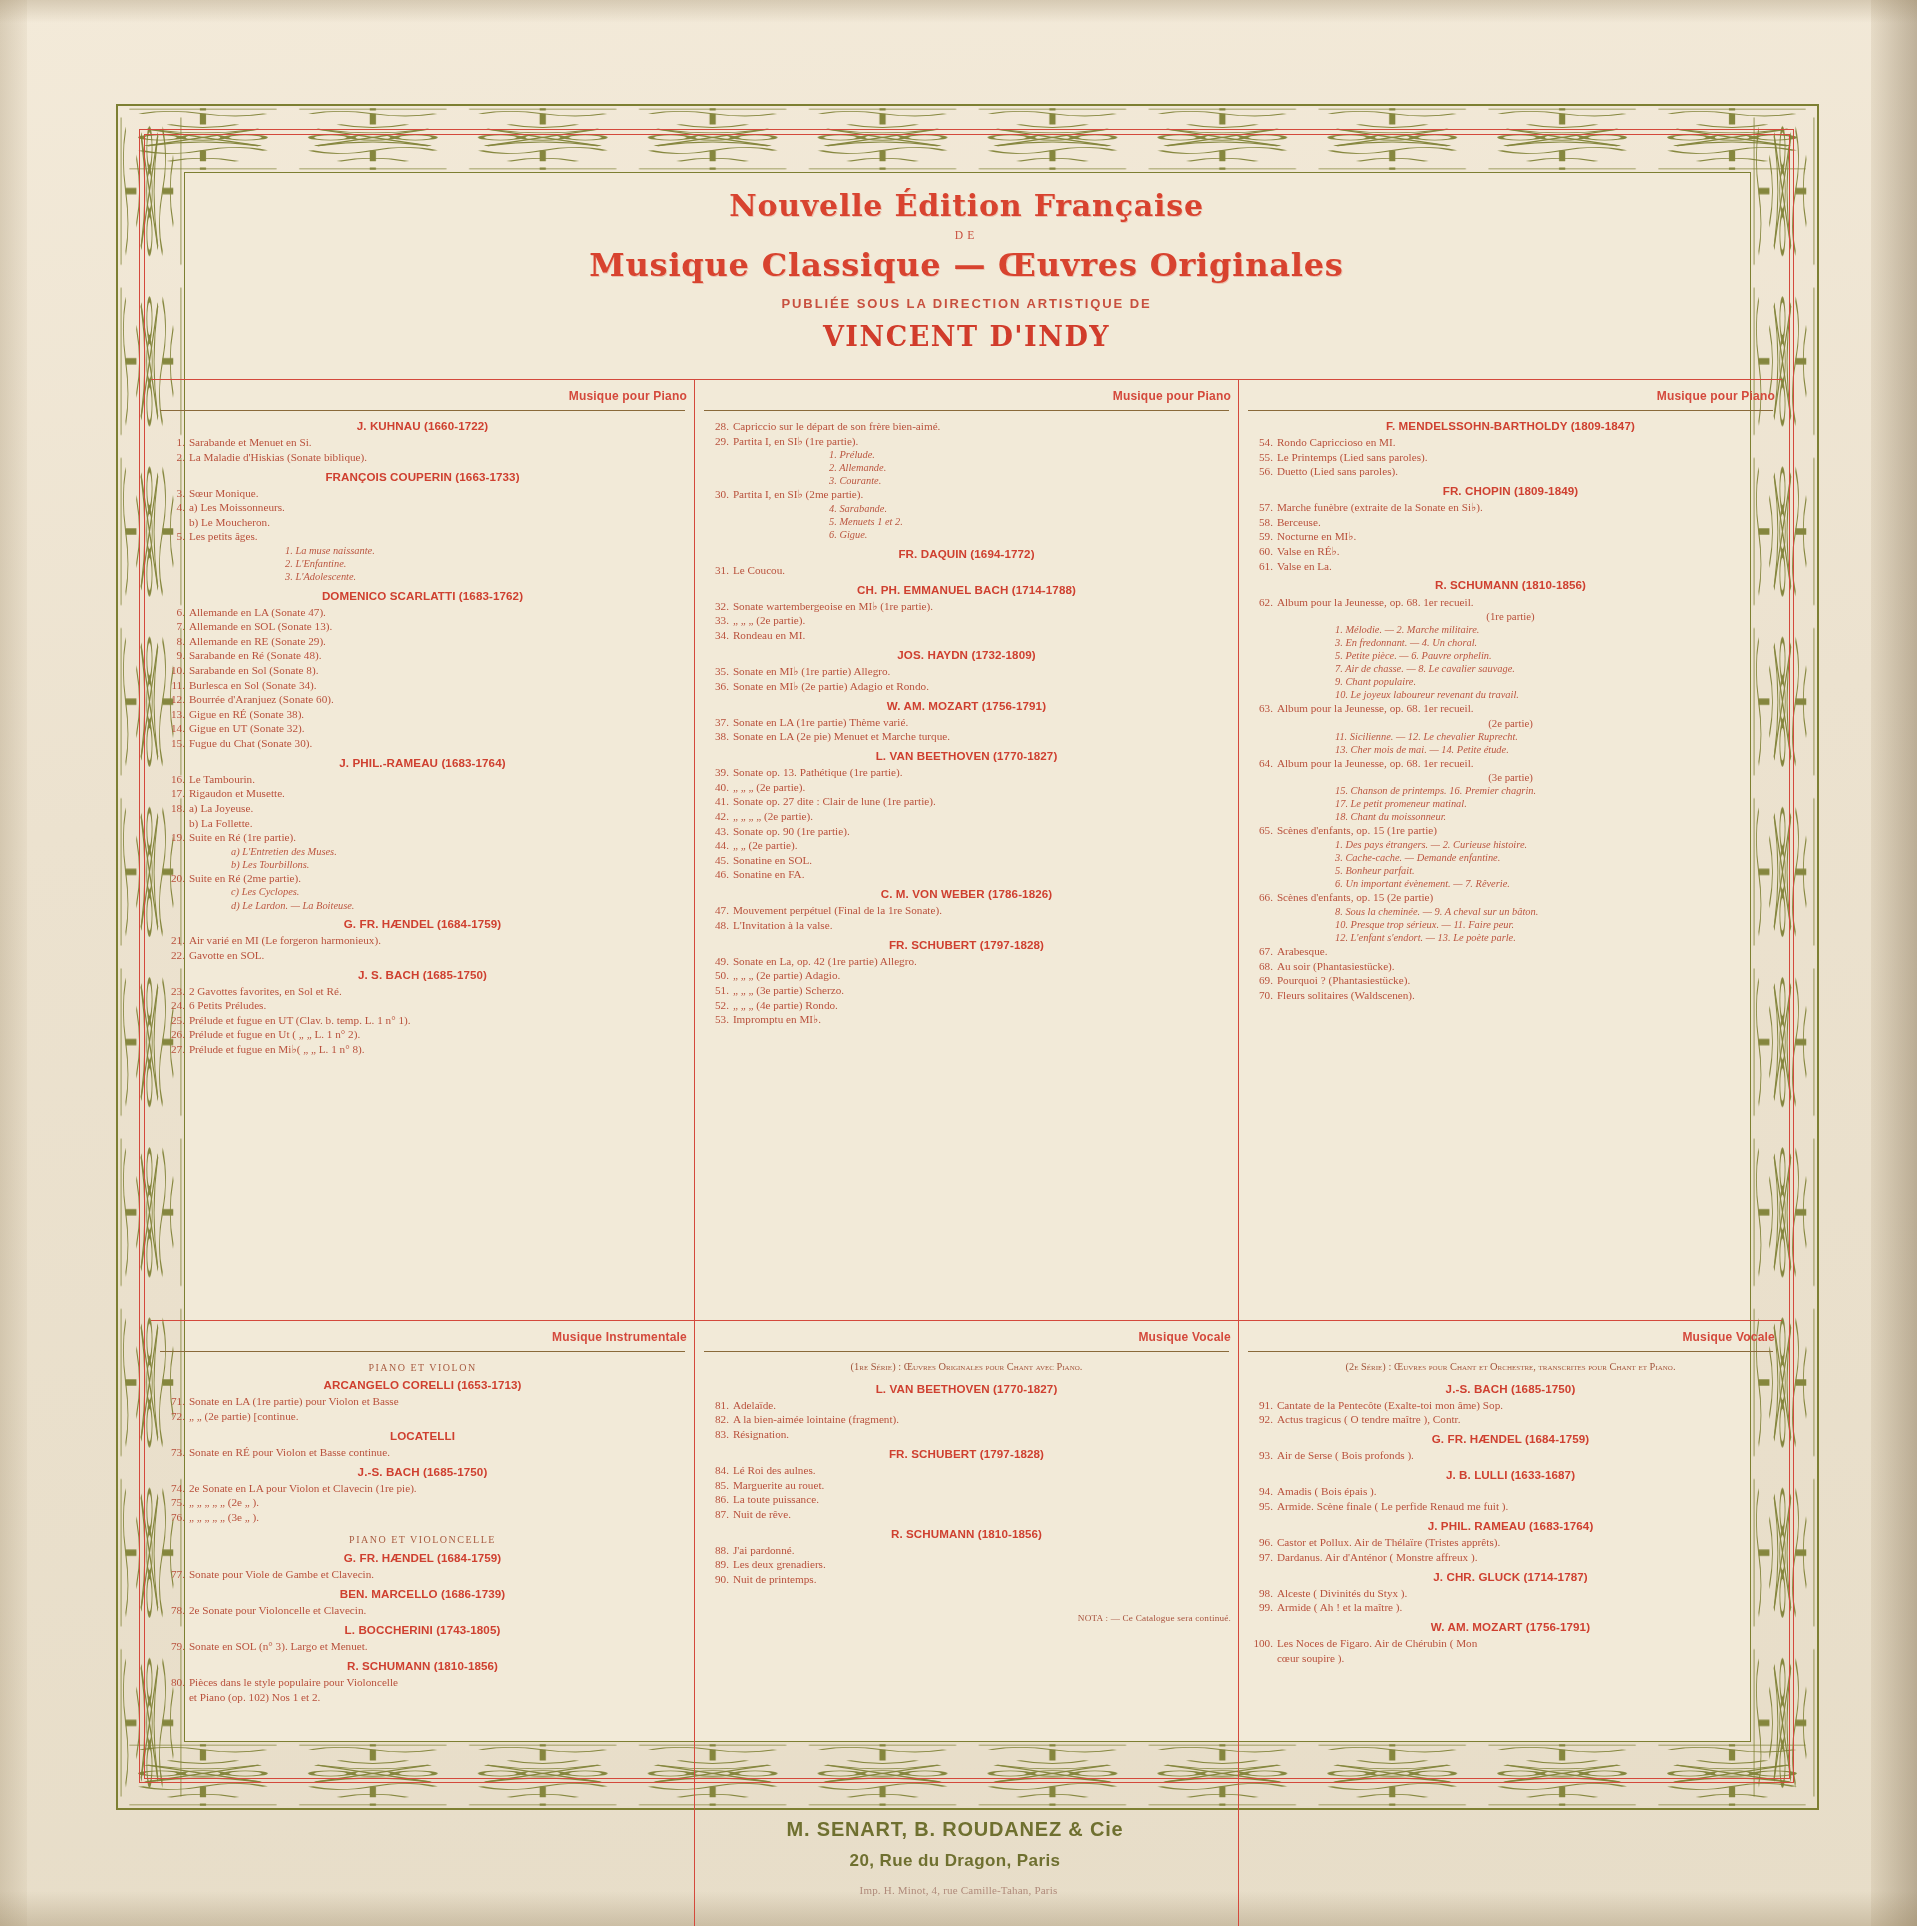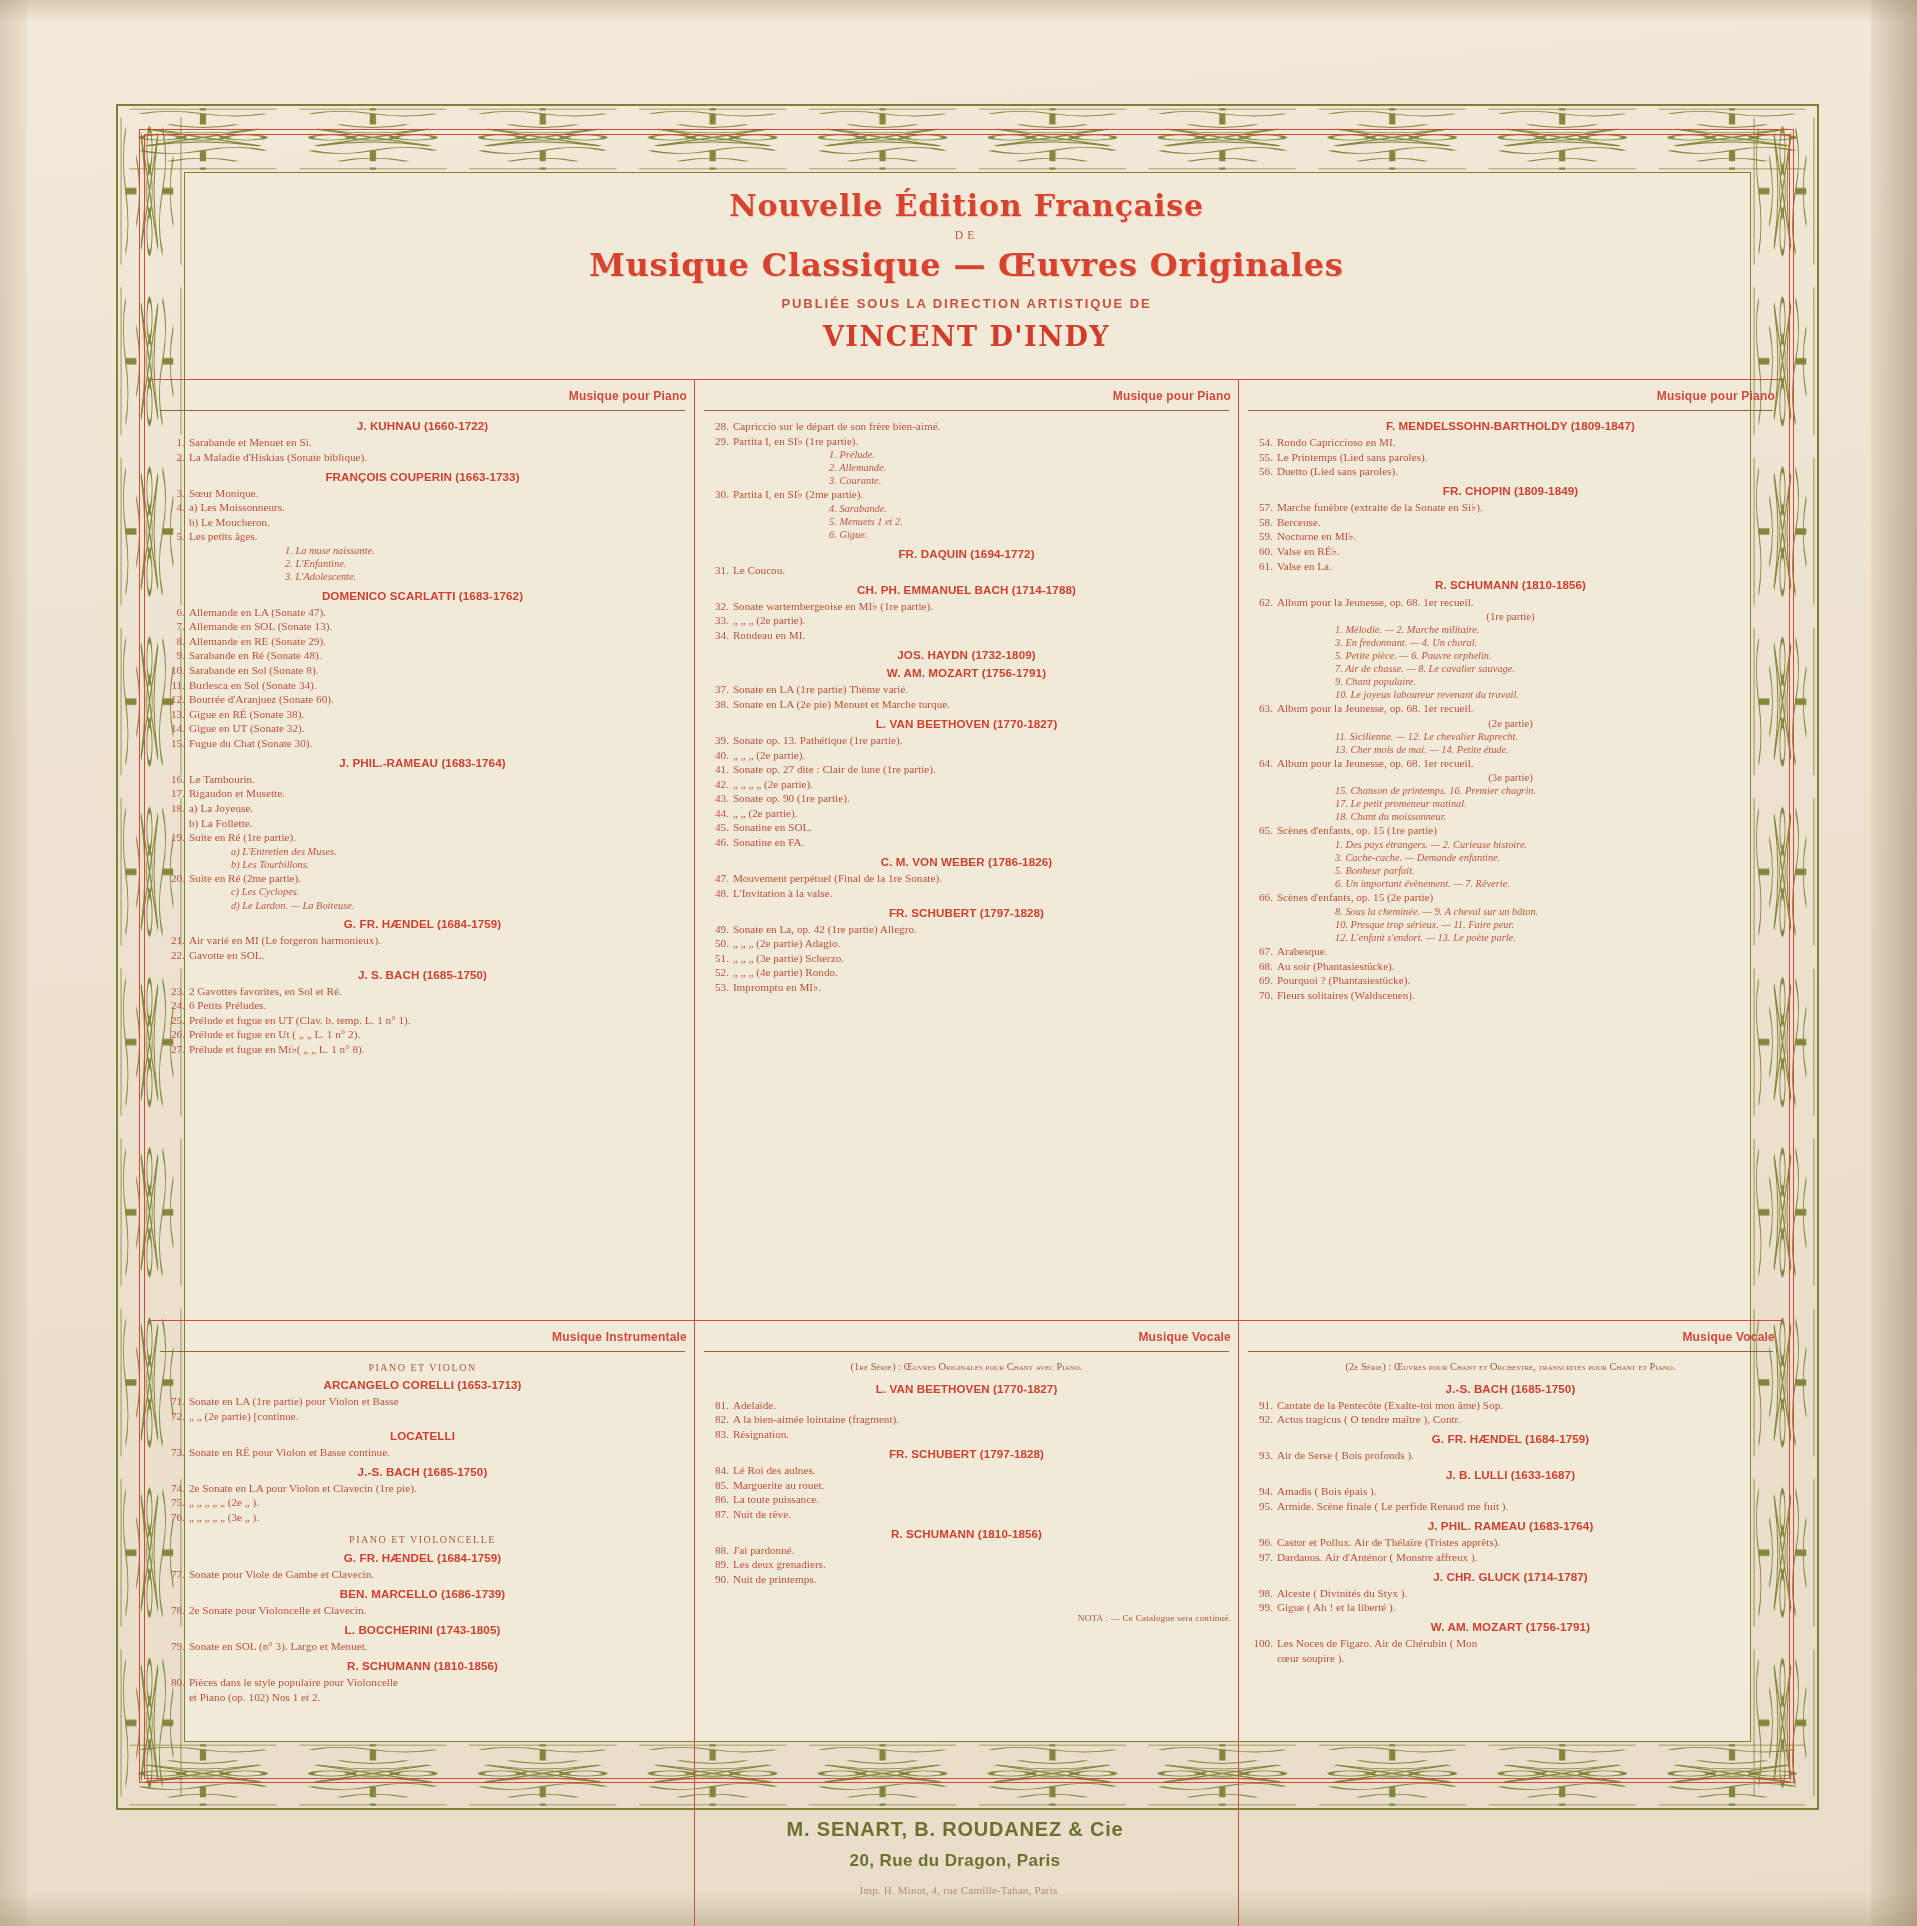--- a/index.html
+++ b/index.html
@@ -483,20 +483,30 @@
               <li class="item">
                 <span class="num">33.</span>
                 <span class="txt">    „                     „                „            (2e partie).</span>
               </li>
               <li class="item">
                 <span class="num">34.</span>
                 <span class="txt">Rondeau en MI.</span>
               </li>
             </ol>
             <div class="composer">JOS. HAYDN (1732-1809)</div>
+            <ol class="items">
+              <li class="item">
+                <span class="num">35.</span>
+                <span class="txt">Sonate en MI♭ (1re partie) Allegro.</span>
+              </li>
+              <li class="item">
+                <span class="num">36.</span>
+                <span class="txt">Sonate en MI♭ (2e partie) Adagio et Rondo.</span>
+              </li>
+            </ol>
             <div class="composer">W. AM. MOZART (1756-1791)</div>
             <ol class="items">
               <li class="item">
                 <span class="num">37.</span>
                 <span class="txt">Sonate en LA (1re partie) Thème varié.</span>
               </li>
               <li class="item">
                 <span class="num">38.</span>
                 <span class="txt">Sonate en LA (2e pie) Menuet et Marche turque.</span>
               </li>
@@ -856,21 +866,21 @@
               </li>
             </ol>
             <div class="composer">J. CHR. GLUCK (1714-1787)</div>
             <ol class="items">
               <li class="item">
                 <span class="num">98.</span>
                 <span class="txt">Alceste ( Divinités du Styx ).</span>
               </li>
               <li class="item">
                 <span class="num">99.</span>
-                <span class="txt">Gigue ( Ah ! et la liberté ).</span>
+                <span class="txt">Armide ( Ah ! et la maître ).</span>
               </li>
             </ol>
             <div class="composer">W. AM. MOZART (1756-1791)</div>
             <ol class="items">
               <li class="item">
                 <span class="num">100.</span>
                 <span class="txt">Les Noces de Figaro. Air de Chérubin ( Mon</span>
               </li>
               <li class="item">
                 <span class="num"></span>

